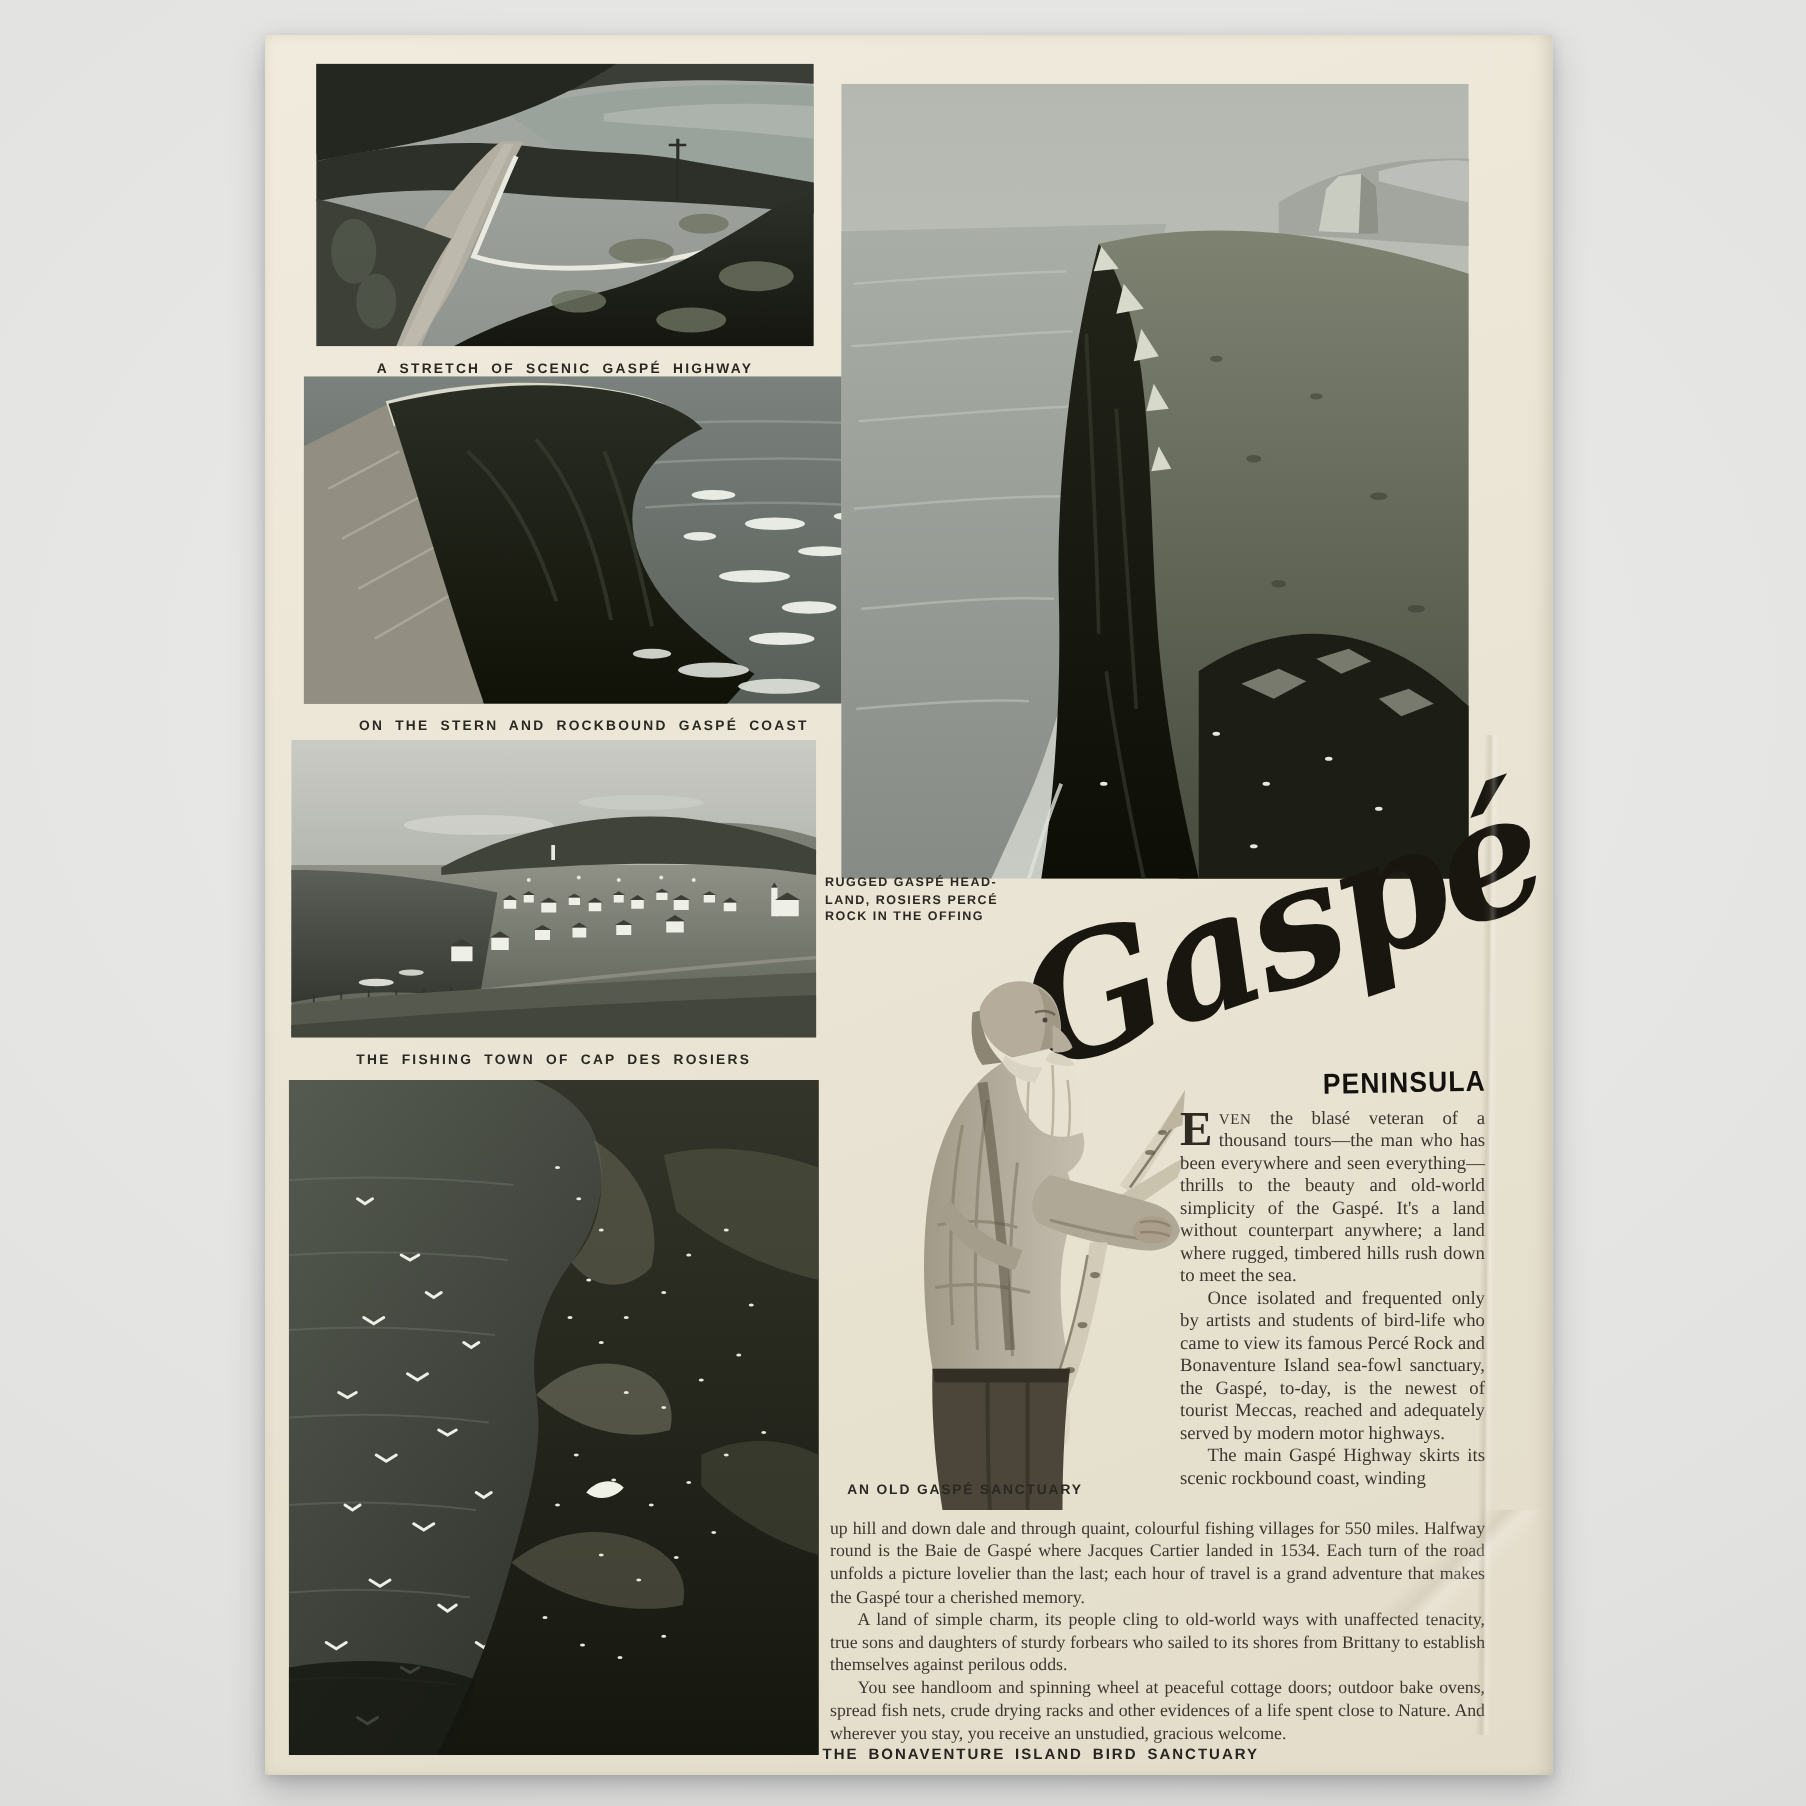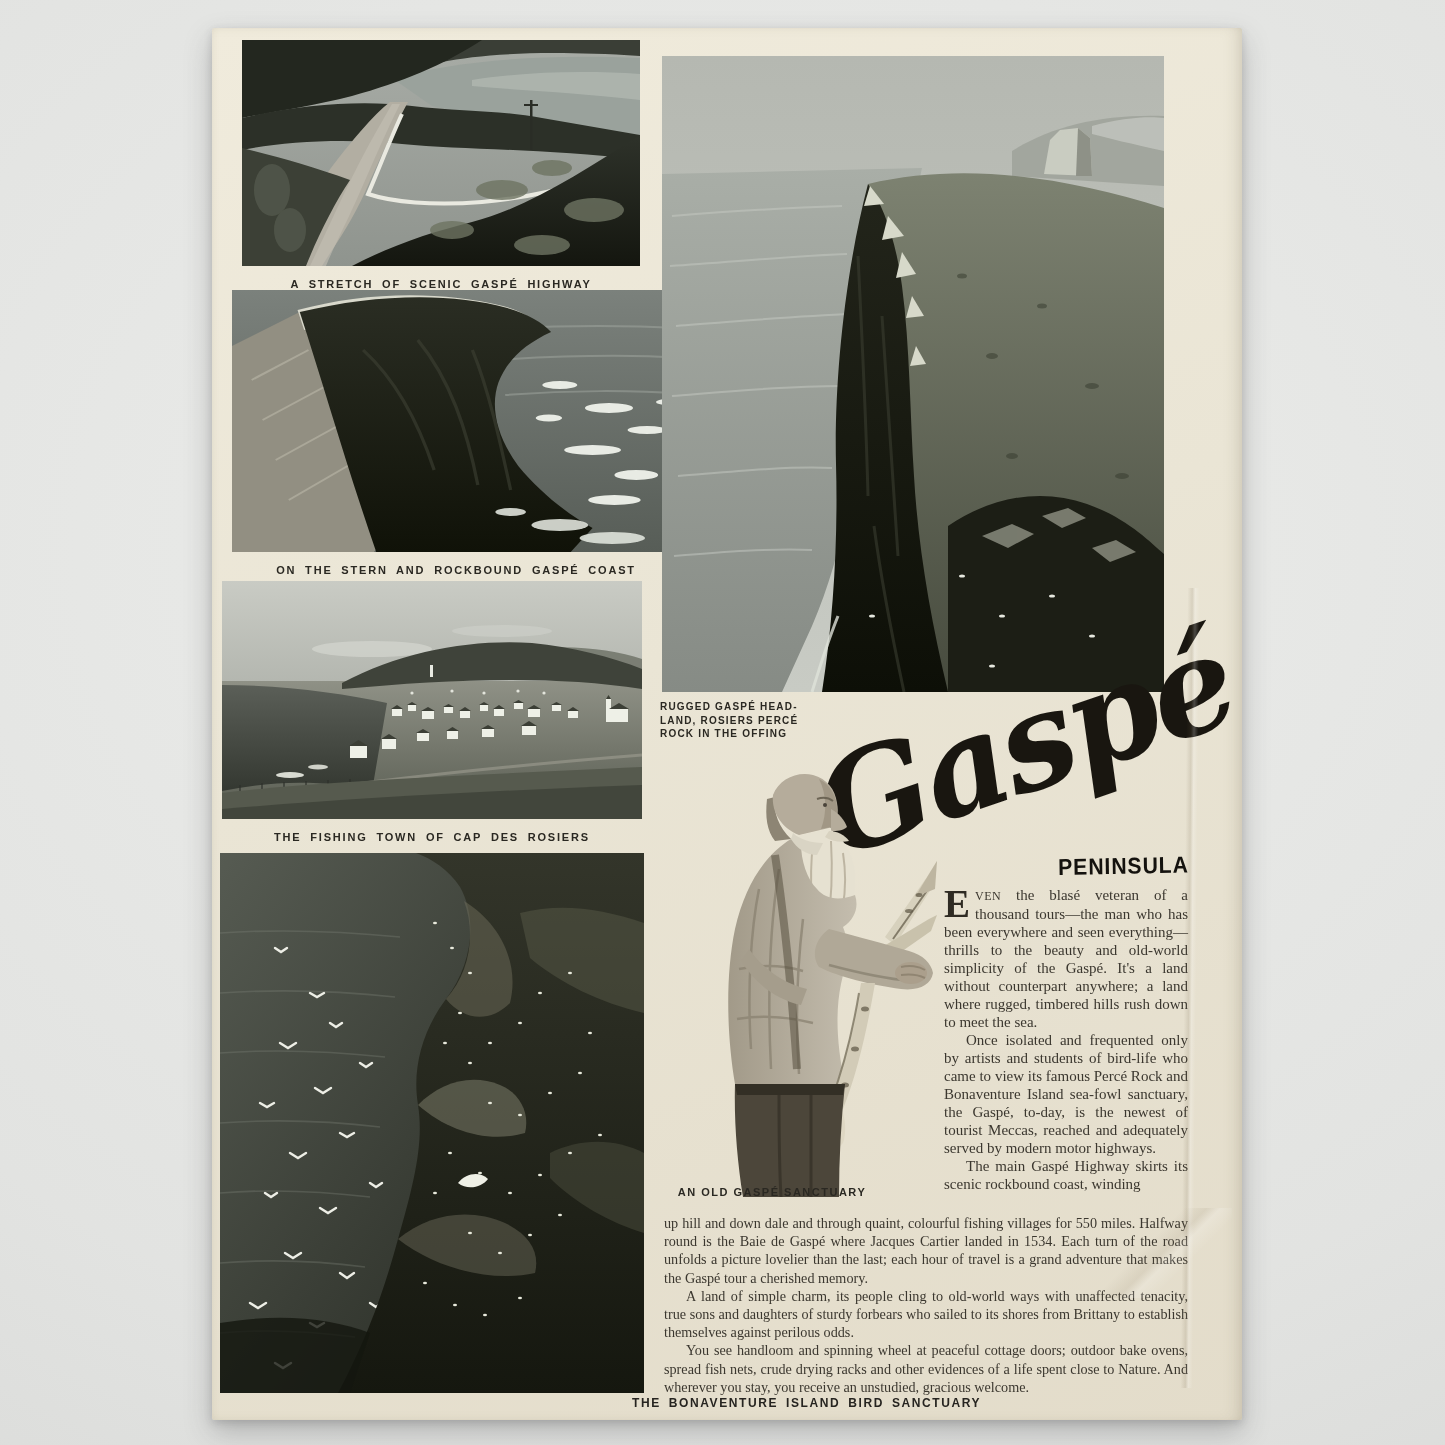--- a/index.html
+++ b/index.html
@@ -12,41 +12,41 @@
     border-radius:2px;}
   .page::after{content:"";position:absolute;inset:0;border-radius:2px;
     box-shadow:inset -10px 0 18px -10px rgba(90,78,55,.28), inset 4px 0 10px -6px rgba(90,78,55,.15);
     pointer-events:none;}
   .crease{position:absolute;left:972px;top:560px;width:12px;height:800px;
     background:linear-gradient(90deg,transparent,rgba(110,95,68,.15) 40%,rgba(255,255,255,.22) 65%,transparent);
     transform:rotate(.5deg);pointer-events:none;}
   .wrinkle{position:absolute;left:880px;top:1180px;width:140px;height:90px;
     background:linear-gradient(135deg,transparent 40%,rgba(120,104,76,.10) 50%,rgba(255,255,255,.18) 56%,transparent 66%);
     pointer-events:none;}
-  figure{margin:4px;position:absolute;}
+  figure{margin:15px;position:absolute;}
   figure svg{display:block;width:100%;}
   .photo-cap{margin-top:12px;text-align:center;font-size:11px;font-weight:bold;
     letter-spacing:1.8px;word-spacing:4px;color:#2a2822;}
   .side-cap{position:absolute;left:448px;top:672px;font-size:10px;font-weight:bold;
     letter-spacing:1.2px;line-height:13.5px;color:#2a2822;}
   .script-title{position:absolute;left:598px;top:652px;width:424px;text-align:center;
     font-family:"DejaVu Serif",serif;font-style:italic;font-weight:bold;font-size:132px;
     line-height:1;color:#191610;transform:rotate(-19deg);letter-spacing:-4px;}
   .subtitle{position:absolute;left:846px;top:826px;font-size:23px;font-weight:bold;
     letter-spacing:1px;color:#14120e;transform:scaleX(.92) rotate(-1deg);transform-origin:left top;}
   .fisher-cap{position:absolute;left:450px;top:1158px;width:220px;text-align:center;
     font-size:11px;font-weight:bold;letter-spacing:1.5px;color:#2a2822;}
   .article{font-family:"Liberation Serif",serif;color:#3b372f;text-align:justify;}
   .article p{margin:0;}
   .col-narrow{position:absolute;left:732px;top:858px;width:244px;font-size:15px;line-height:18px;}
   .col-wide{position:absolute;left:452px;top:1186px;width:524px;font-size:14.2px;line-height:18.2px;}
   .indent{text-indent:22px;}
   .dropcap{float:left;font-size:39px;line-height:31px;font-weight:bold;padding:2px 5px 0 0;color:#2f2b23;}
   .leadcaps{font-size:12px;letter-spacing:.5px;}
-  .bottom-cap{position:absolute;left:420px;top:1368px;font-size:12px;font-weight:bold;
+  .bottom-cap{position:absolute;left:446px;top:1368px;font-size:12px;font-weight:bold;
     letter-spacing:1.6px;word-spacing:3px;color:#262420;}
 </style>
 </head>
 <body>
 
 <div id="scene">
   <div class="page">
 
     <figure style="left:26px;top:8px;width:398px;">
       <svg viewBox="0 0 398 226" preserveAspectRatio="none" style="height:226px">

